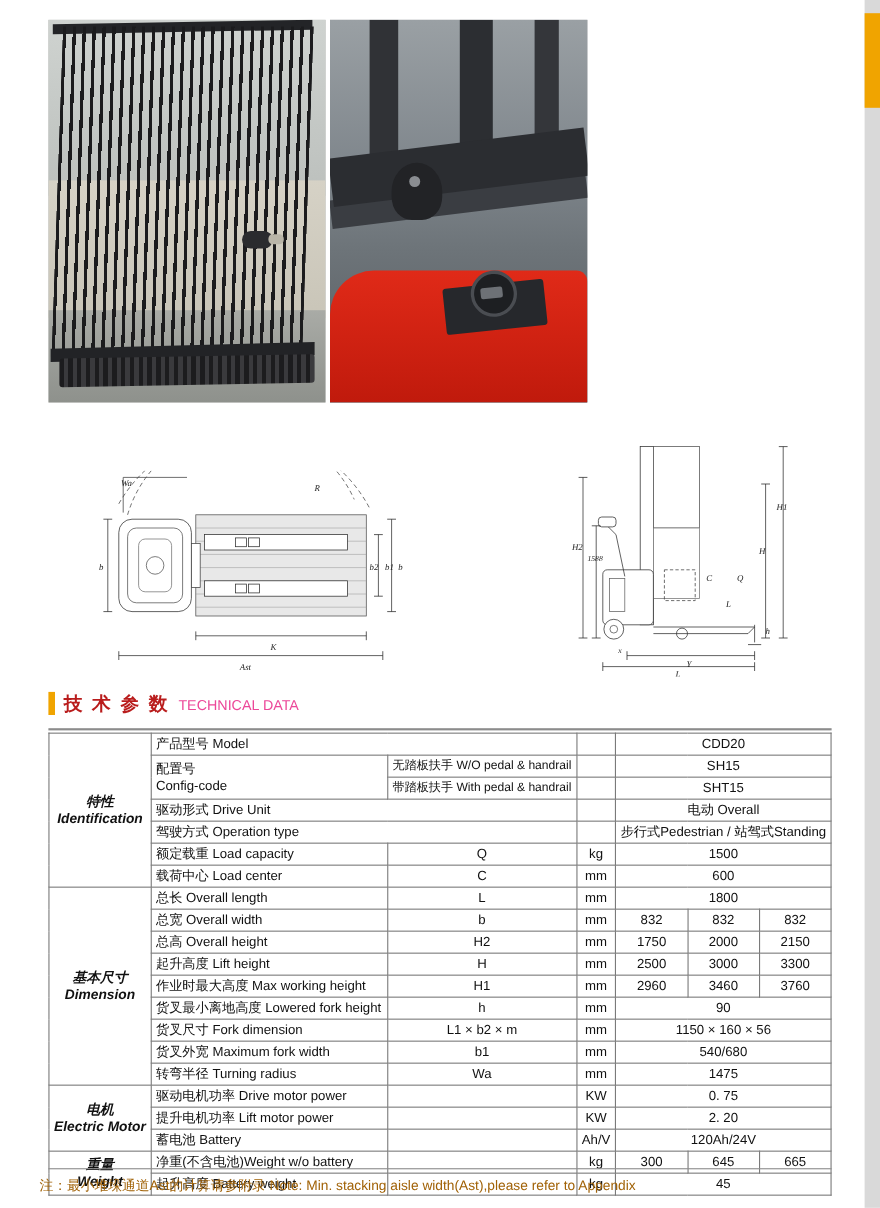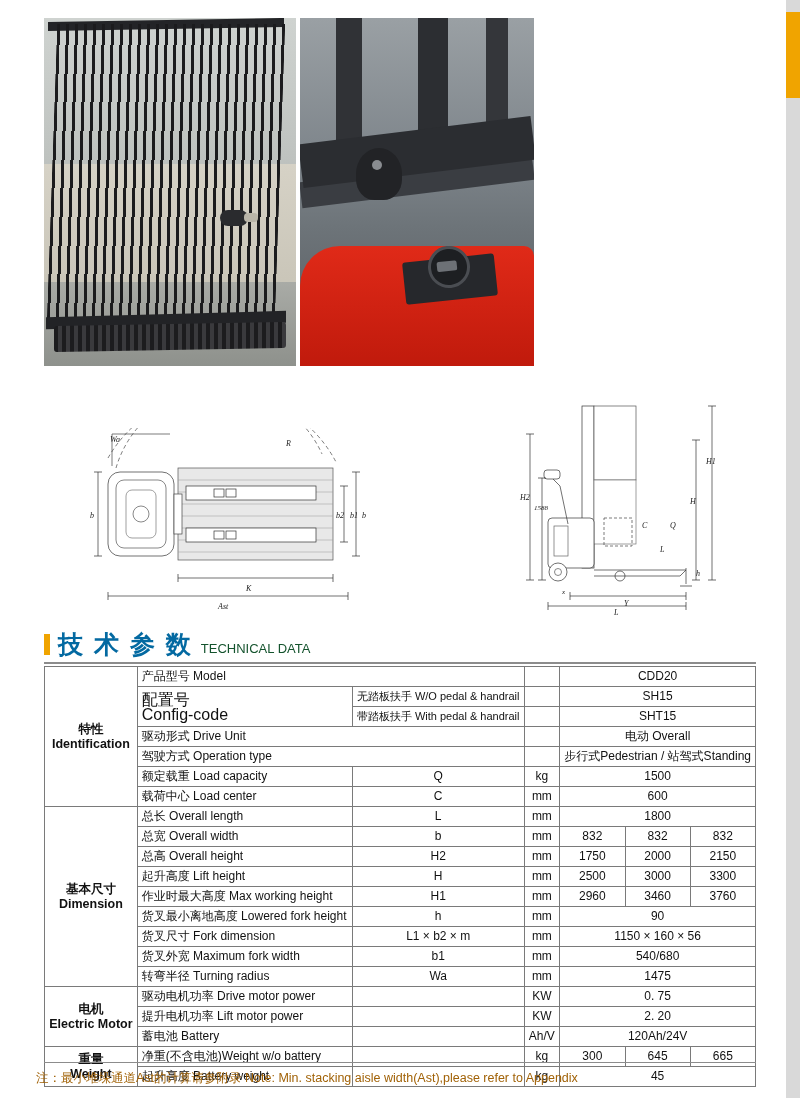--- a/index.html
+++ b/index.html
@@ -161,29 +161,29 @@
     align-items: baseline;
   }
   .title-bar {
     width: 6px;
     height: 21px;
     background: #f0a400;
     margin-right: 8px;
     align-self: center;
   }
   .title-cn {
-    font-size: 25px;
+    font-size: 17px;
     font-weight: bold;
     letter-spacing: 2px;
-    color: #0369a1;
+    color: #b91c1c;
   }
   .title-en {
     font-size: 13px;
     margin-left: 8px;
-    color: #14532d;
+    color: #ec4899;
   }
   .title-rule {
     position:absolute;
     left: 44px;
     top: 662px;
     width: 712px;
     height: 2px;
     background: #8c8c8c;
   }
 
@@ -203,27 +203,28 @@
     height: 17px;
     line-height: 15px;
     white-space: nowrap;
   }
   .cat {
     width: 92px;
     text-align: center;
     font-weight: bold;
     font-size: 12.5px;
     line-height: 14px;
+    font-style: italic;
   }
   .pname { width: 232px; text-align: left; padding-left: 6px; margin-left: 12px; }
   .sym   { width: 48px; text-align: center; }
   .unit  { width: 40px; text-align: center; }
   .v     { text-align: center; }
   .cfg-sub { width: 150px; text-align: left; padding-left: 4px; font-size: 11px; }
-  .cfg-label { text-align: left; padding-left: 6px; font-size: 16px; line-height: 13px; }
+  .cfg-label { text-align: left; padding-left: 6px; font-size: 12px; line-height: 13px; }
 
   .note {
     position: absolute;
     left: 36px;
     top: 1070px;
     font-size: 12.5px;
     color: #a16207;
   }
   .bottom-rule {
     position:absolute;

